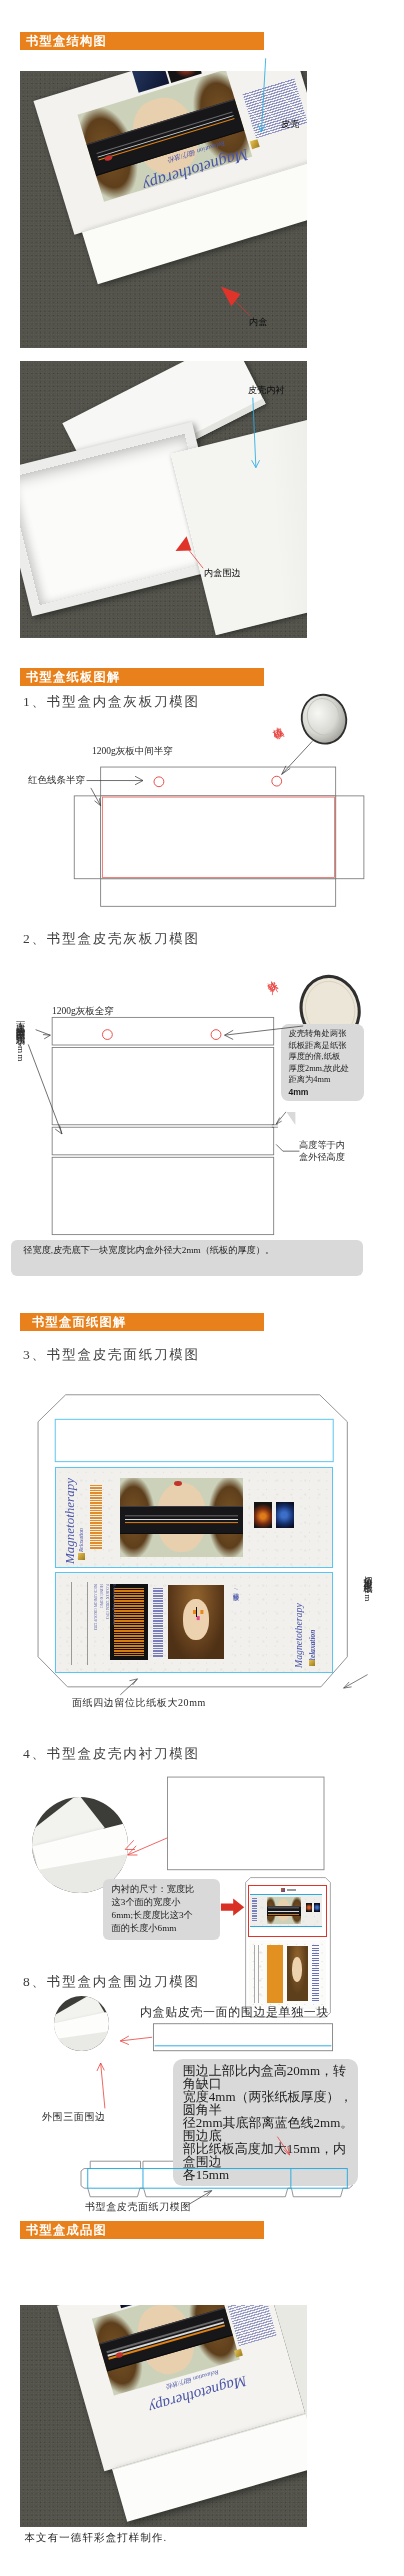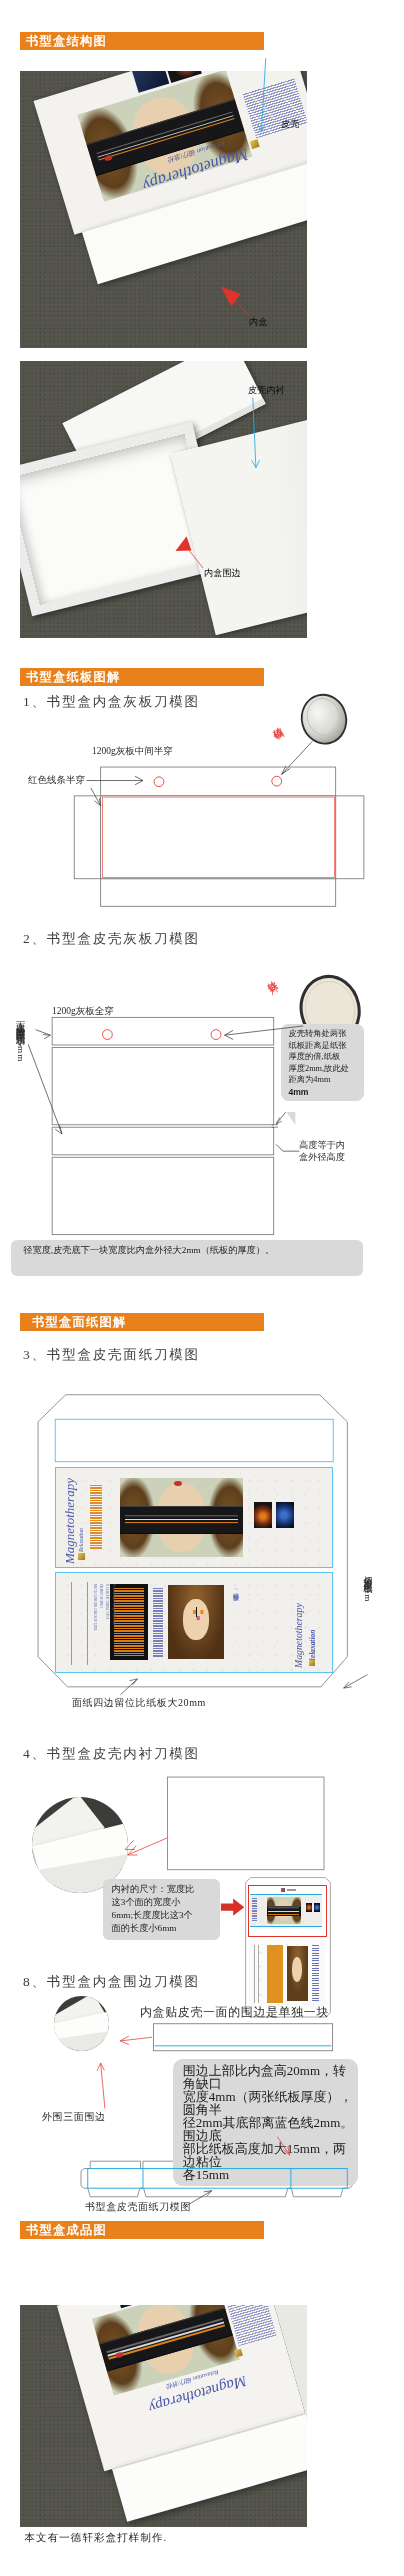--- a/index.html
+++ b/index.html
@@ -256,21 +256,21 @@
     <div class="abs" style="left:-6.1px;top:8.6px;width:55px;height:24.5px;background:#f2f2ee;transform:rotate(-30deg);"></div>
     <div class="abs" style="left:0px;top:21px;width:61px;height:26px;background:#fdfdfb;transform:rotate(-12deg);box-shadow:0 3.1px 4.9px rgba(0,0,0,.4);"></div>
     <div class="abs" style="left:-3.7px;top:39px;width:67px;height:21px;background:#e9e9e5;transform:rotate(-8deg);"></div>
   </div>
   <div class="note" style="left:140px;top:2004px;font-size:12px;letter-spacing:0.6px;">内盒贴皮壳一面的围边是单独一块</div>
   <div class="note" style="left:42px;top:2110px;font-size:10px;letter-spacing:0.6px;">外围三面围边</div>
   <div class="gbox" style="left:173px;top:2059px;width:185px;border-radius:9.8px;padding:4.9px 0 4.9px 9.8px;font-size:13px;line-height:13px;">
     <div>围边上部比内盒高20mm，转角缺口</div>
     <div>宽度4mm（两张纸板厚度），圆角半</div>
     <div>径2mm其底部离蓝色线2mm。围边底</div>
-    <div>部比纸板高度加大15mm，两边粘位</div>
+    <div>部比纸板高度加大15mm，内盒围边</div>
     <div>各15mm</div>
   </div>
   <div class="note" style="left:85px;top:2200px;font-size:10px;letter-spacing:0.6px;">书型盒皮壳面纸刀模图</div>
 
   <div class="hdr" style="top:2221px;">书型盒成品图</div>
   <div class="carpet" style="top:2305px;height:222px;">
     <div class="abs" style="left:18.4px;top:0px;transform:rotate(-16deg);">
       <div class="abs" style="left:18.4px;top:6.1px;width:209px;height:172px;background:#f4f3ef;overflow:hidden;box-shadow:1.8px 2.5px 6.1px rgba(0,0,0,.45);">
         <div class="abs" style="left:61px;top:0;width:27px;height:19.6px;background:radial-gradient(circle at 55% 50%,#3b6ec8 16%,#15306e 50%,#0a0f24 85%);"></div>
 

